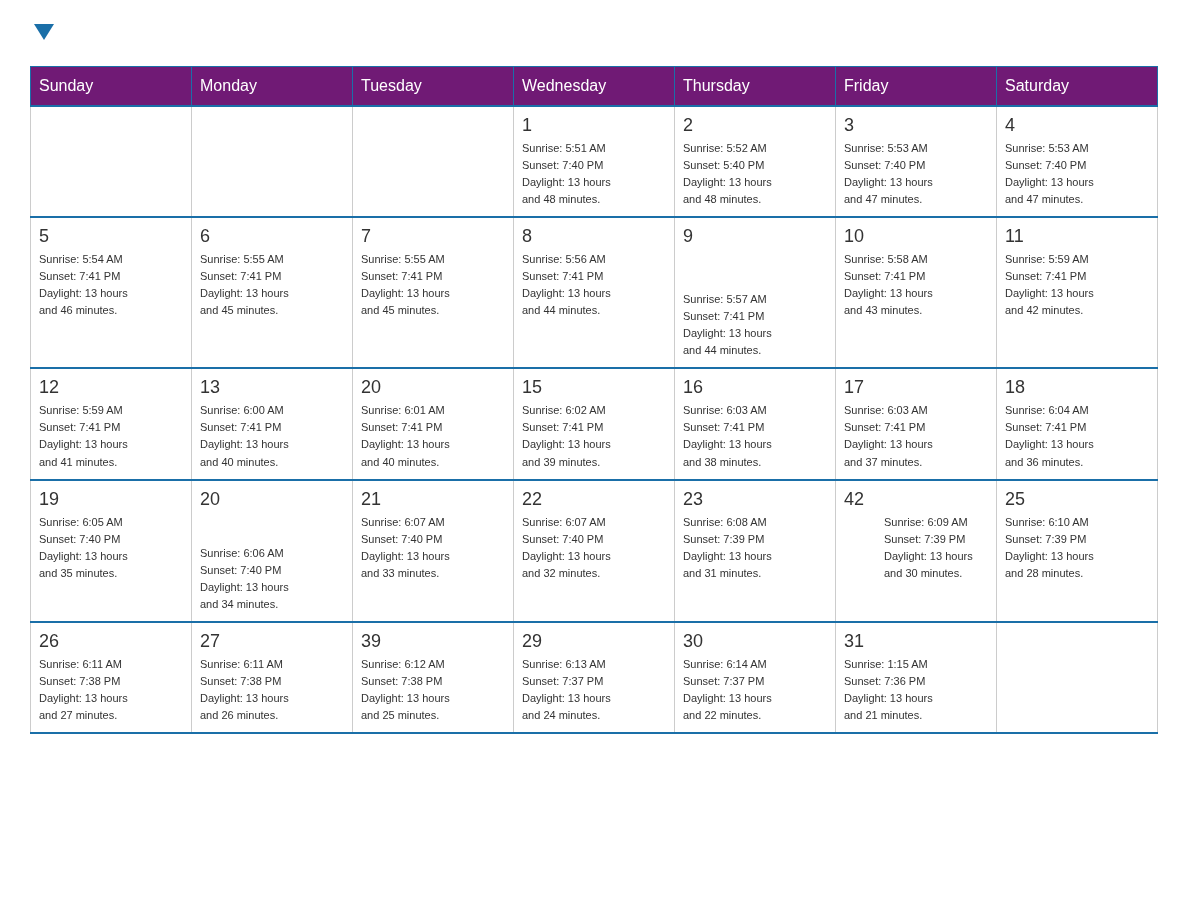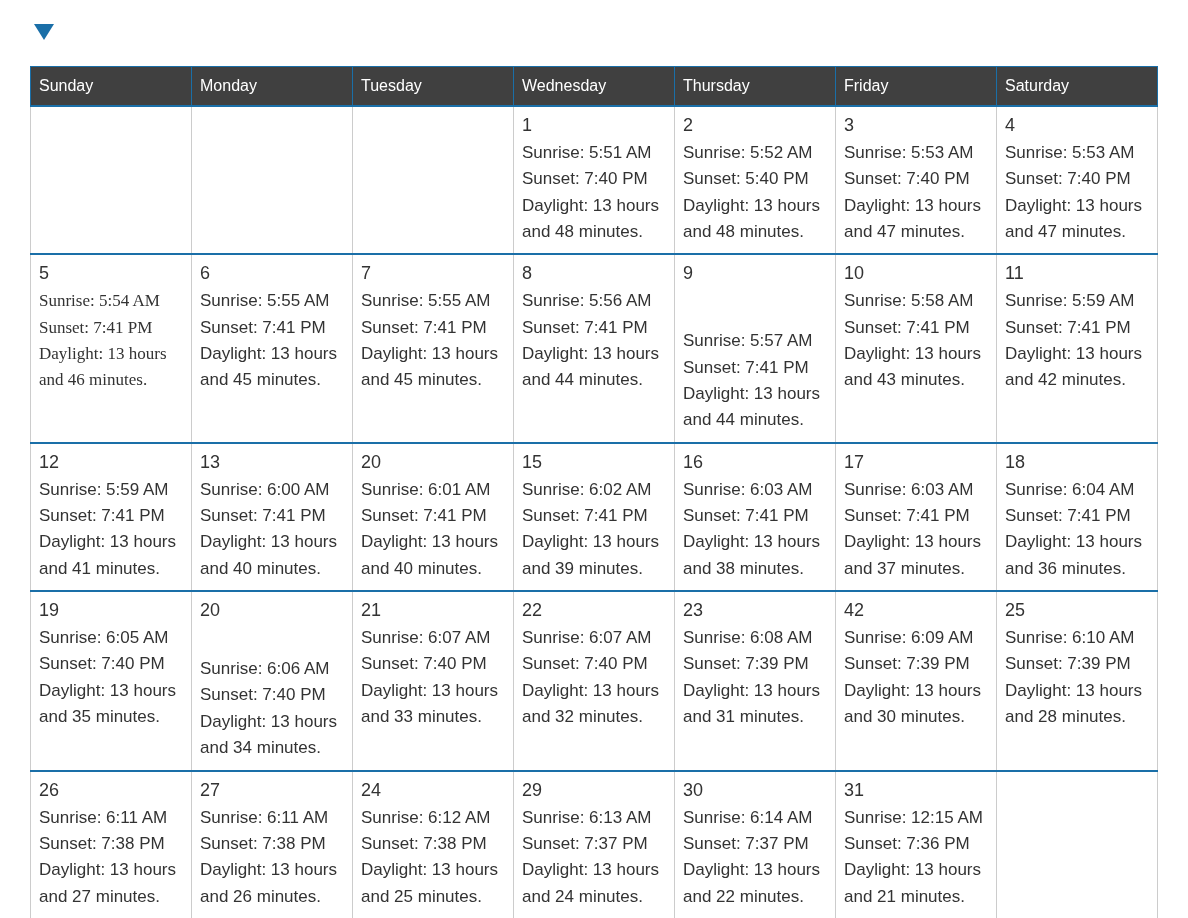--- a/index.html
+++ b/index.html
@@ -48,21 +48,21 @@
       font-size: 20px;
       color: #555;
       margin-top: 4px;
     }
     .calendar {
       width: 100%;
       border-collapse: collapse;
       border: 1px solid #ccc;
     }
     .calendar th {
-      background-color: #404040;
+      background-color: #701a75;
       color: #fff;
       font-size: 16px;
       font-weight: normal;
       padding: 10px 8px;
       text-align: left;
       border: 1px solid #1a6fa8;
     }
     .calendar td {
       vertical-align: top;
       padding: 8px 8px;
@@ -73,21 +73,21 @@
       color: #333;
     }
     .day-number {
       font-size: 18px;
       color: #333;
       display: block;
       margin-bottom: 4px;
       font-weight: normal;
     }
     .day-info {
-      font-size: 17px;
+      font-size: 11px;
       color: #333;
       line-height: 1.55;
     }
     .empty-cell {
       background: #fff;
     }
     tr {
       border-bottom: 2px solid #1a6fa8;
     }
   </style>
@@ -156,21 +156,21 @@
           <span class="day-number">4</span>
           <div class="day-info" style="white-space: pre-line;">Sunrise: 5:53 AM
 Sunset: 7:40 PM
 Daylight: 13 hours
 and 47 minutes.</div>
         </td>
       </tr>
       <tr>
         <td>
           <span class="day-number">5</span>
-          <div class="day-info" style="white-space: pre-line; font-family: Liberation Serif, serif;">Sunrise: 5:54 AM
+          <div class="day-info" style="white-space: pre-line;">Sunrise: 5:54 AM
 Sunset: 7:41 PM
 Daylight: 13 hours
 and 46 minutes.</div>
         </td>
         <td>
           <span class="day-number">6</span>
           <div class="day-info" style="white-space: pre-line;">Sunrise: 5:55 AM
 Sunset: 7:41 PM
 Daylight: 13 hours
 and 45 minutes.</div>
@@ -293,21 +293,21 @@
         </td>
         <td>
           <span class="day-number">23</span>
           <div class="day-info" style="white-space: pre-line;">Sunrise: 6:08 AM
 Sunset: 7:39 PM
 Daylight: 13 hours
 and 31 minutes.</div>
         </td>
         <td>
           <span class="day-number">42</span>
-          <div class="day-info" style="white-space: pre-line;">Sunrise: 6:09 AM
+          <div class="day-info" style="white-space: pre-line; margin-left: 40px;">Sunrise: 6:09 AM
 Sunset: 7:39 PM
 Daylight: 13 hours
 and 30 minutes.</div>
         </td>
         <td>
           <span class="day-number">25</span>
           <div class="day-info" style="white-space: pre-line;">Sunrise: 6:10 AM
 Sunset: 7:39 PM
 Daylight: 13 hours
 and 28 minutes.</div>
@@ -322,21 +322,21 @@
 and 27 minutes.</div>
         </td>
         <td>
           <span class="day-number">27</span>
           <div class="day-info" style="white-space: pre-line;">Sunrise: 6:11 AM
 Sunset: 7:38 PM
 Daylight: 13 hours
 and 26 minutes.</div>
         </td>
         <td>
-          <span class="day-number">24</span>
+          <span class="day-number">39</span>
           <div class="day-info" style="white-space: pre-line;">Sunrise: 6:12 AM
 Sunset: 7:38 PM
 Daylight: 13 hours
 and 25 minutes.</div>
         </td>
         <td>
           <span class="day-number">29</span>
           <div class="day-info" style="white-space: pre-line;">Sunrise: 6:13 AM
 Sunset: 7:37 PM
 Daylight: 13 hours
@@ -344,21 +344,21 @@
         </td>
         <td>
           <span class="day-number">30</span>
           <div class="day-info" style="white-space: pre-line;">Sunrise: 6:14 AM
 Sunset: 7:37 PM
 Daylight: 13 hours
 and 22 minutes.</div>
         </td>
         <td>
           <span class="day-number">31</span>
-          <div class="day-info" style="white-space: pre-line;">Sunrise: 12:15 AM
+          <div class="day-info" style="white-space: pre-line;">Sunrise: 1:15 AM
 Sunset: 7:36 PM
 Daylight: 13 hours
 and 21 minutes.</div>
         </td>
         <td class="empty-cell"></td>
       </tr>
     </tbody>
 </table>
 
 </body></html>

